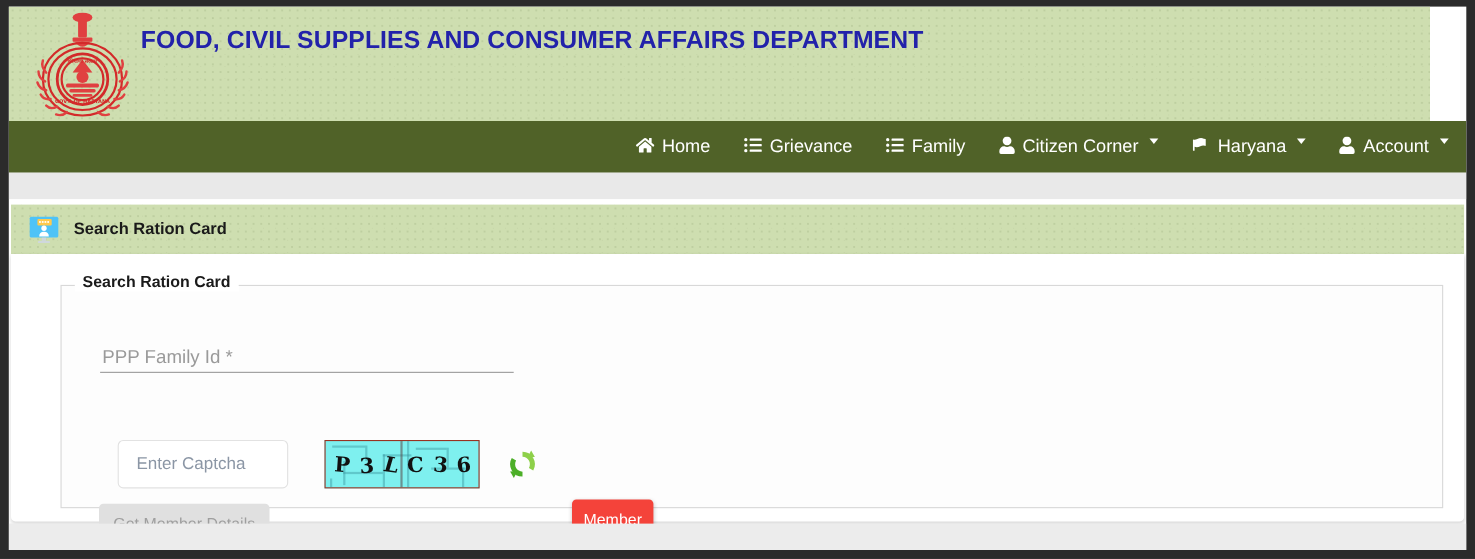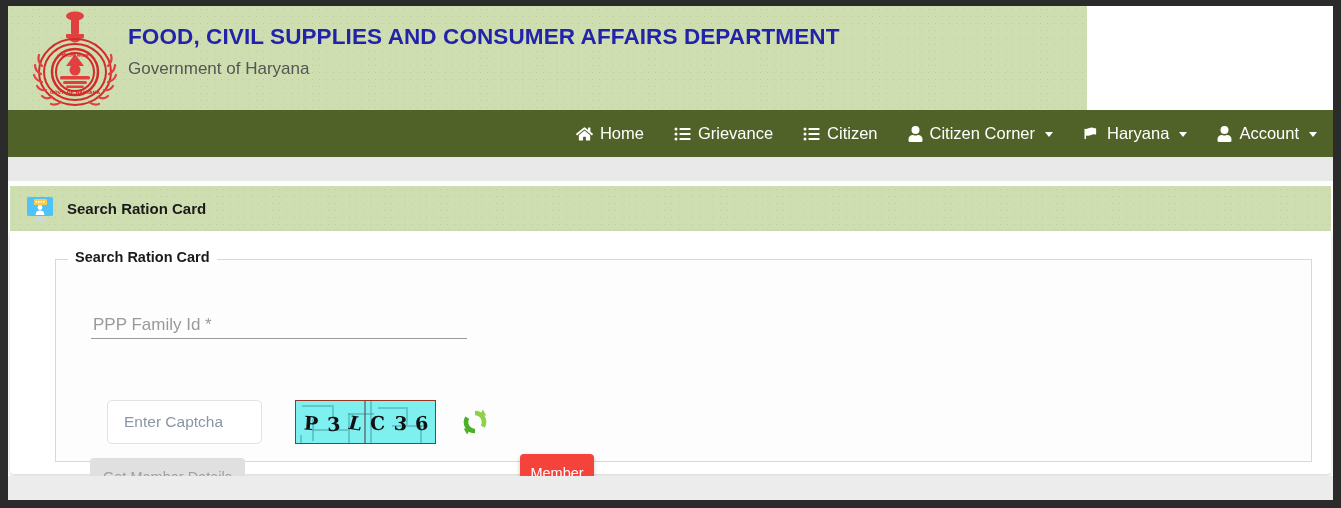--- a/index.html
+++ b/index.html
@@ -20,21 +20,21 @@
     width: 1325px;
     height: 494px;
     background: #ffffff;
     overflow: hidden;
   }
 
   
   #site-header {
     position: absolute;
     left: 0; top: 0;
-    width: 1079px;
+    width: 1292px;
     height: 104px;
     background: #cedeb0;
     background-image:
       radial-gradient(rgba(120,140,90,0.22) 0.6px, transparent 0.7px),
       radial-gradient(rgba(160,175,130,0.20) 0.6px, transparent 0.7px);
     background-size: 7px 7px, 11px 11px;
     background-position: 0 0, 4px 5px;
     padding-left: 48px;
   }
 
@@ -69,21 +69,21 @@
     height: 47px;
     background: #506228;
     display: flex;
     align-items: center;
     justify-content: flex-end;
     padding-right: 16px;
   }
 
   .nav-item {
     display: flex;
-    align-items: center;
+    align-items: flex-start;
     gap: 7px;
     color: #ffffff;
     font-size: 16.5px;
     margin-left: 30px;
     cursor: pointer;
     white-space: nowrap;
   }
   .nav-item:first-child { margin-left: 0; }
   .nav-icon { display: inline-flex; align-items: center; }
   .nav-icon svg { display: block; fill: #ffffff; }
@@ -324,21 +324,20 @@
         </g>
         <g fill="#d32a2a" font-size="4.6" font-family="DejaVu Sans, sans-serif" font-weight="bold">
           <text x="45" y="47" text-anchor="middle">हरियाणा सरकार</text>
           <text x="45" y="84" text-anchor="middle">GOVT. OF HARYANA</text>
         </g>
       </svg>
     </div>
 
     <div id="header-text">
       <div id="site-title">FOOD, CIVIL SUPPLIES AND CONSUMER AFFAIRS DEPARTMENT</div>
-      <div id="site-subtitle">Government of Haryana</div>
     </div>
   </div>
 
   <nav id="navbar">
 
     <div class="nav-item">
       <span class="nav-icon">
         <svg width="17" height="16" viewBox="0 0 576 512">
             <path d="M280.37 148.26L96 300.11V464a16 16 0 0 0 16 16l112.06-.29a16 16 0 0 0 15.92-16V368a16 16 0 0 1 16-16h64a16 16 0 0 1 16 16v95.64a16 16 0 0 0 16 16.05L464 480a16 16 0 0 0 16-16V300L295.67 148.26a12.19 12.19 0 0 0-15.3 0zM571.6 251.47L488 182.56V44.05a12 12 0 0 0-12-12h-56a12 12 0 0 0-12 12v72.61L318.47 43a48 48 0 0 0-61 0L4.34 251.47a12 12 0 0 0-1.6 16.9l25.5 31A12 12 0 0 0 45.15 301l235.22-193.74a12.19 12.19 0 0 1 15.3 0L530.9 301a12 12 0 0 0 16.9-1.6l25.5-31a12 12 0 0 0-1.7-16.93z"></path>
           </svg>
@@ -354,21 +353,21 @@
       </span>
       <span>Grievance</span>
     </div>
 
     <div class="nav-item">
       <span class="nav-icon">
         <svg width="17" height="16" viewBox="0 0 512 512">
             <path d="M48 48a48 48 0 1 0 48 48 48 48 0 0 0-48-48zm0 160a48 48 0 1 0 48 48 48 48 0 0 0-48-48zm0 160a48 48 0 1 0 48 48 48 48 0 0 0-48-48zm448 16H176a16 16 0 0 0-16 16v32a16 16 0 0 0 16 16h320a16 16 0 0 0 16-16v-32a16 16 0 0 0-16-16zm0-320H176a16 16 0 0 0-16 16v32a16 16 0 0 0 16 16h320a16 16 0 0 0 16-16V80a16 16 0 0 0-16-16zm0 160H176a16 16 0 0 0-16 16v32a16 16 0 0 0 16 16h320a16 16 0 0 0 16-16v-32a16 16 0 0 0-16-16z"></path>
           </svg>
       </span>
-      <span>Citizen</span>
+      <span>Family</span>
     </div>
 
     <div class="nav-item">
       <span class="nav-icon">
         <svg width="15" height="16" viewBox="0 0 448 512">
             <path d="M224 256A128 128 0 1 0 96 128a128 128 0 0 0 128 128zm89.6 32h-16.7a174.1 174.1 0 0 1-145.8 0h-16.7A134.43 134.43 0 0 0 0 422.4V464a48 48 0 0 0 48 48h352a48 48 0 0 0 48-48v-41.6A134.43 134.43 0 0 0 313.6 288z"></path>
           </svg>
       </span>
       <span>Citizen Corner</span>
       <span class="caret"></span>

